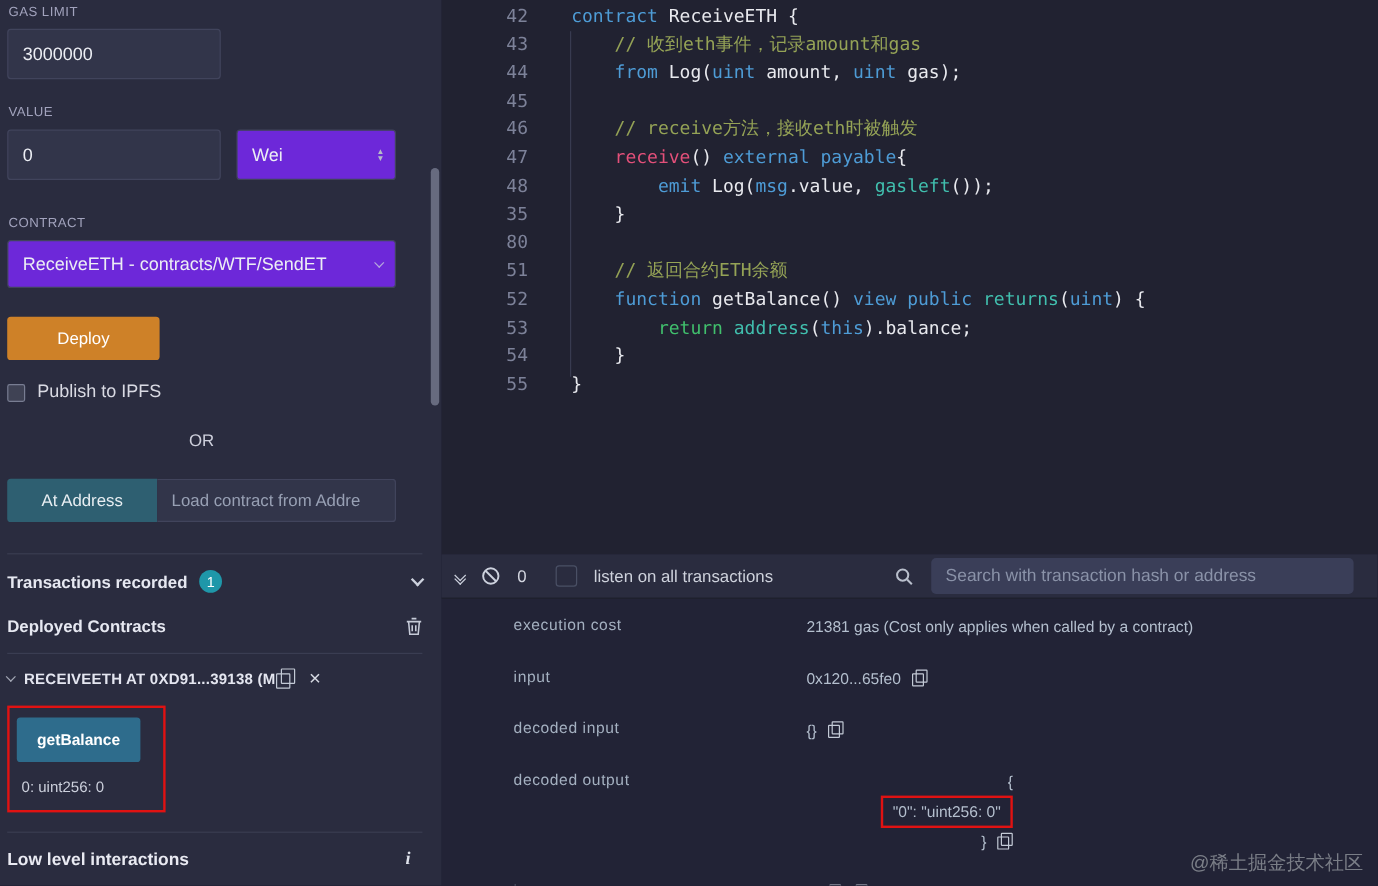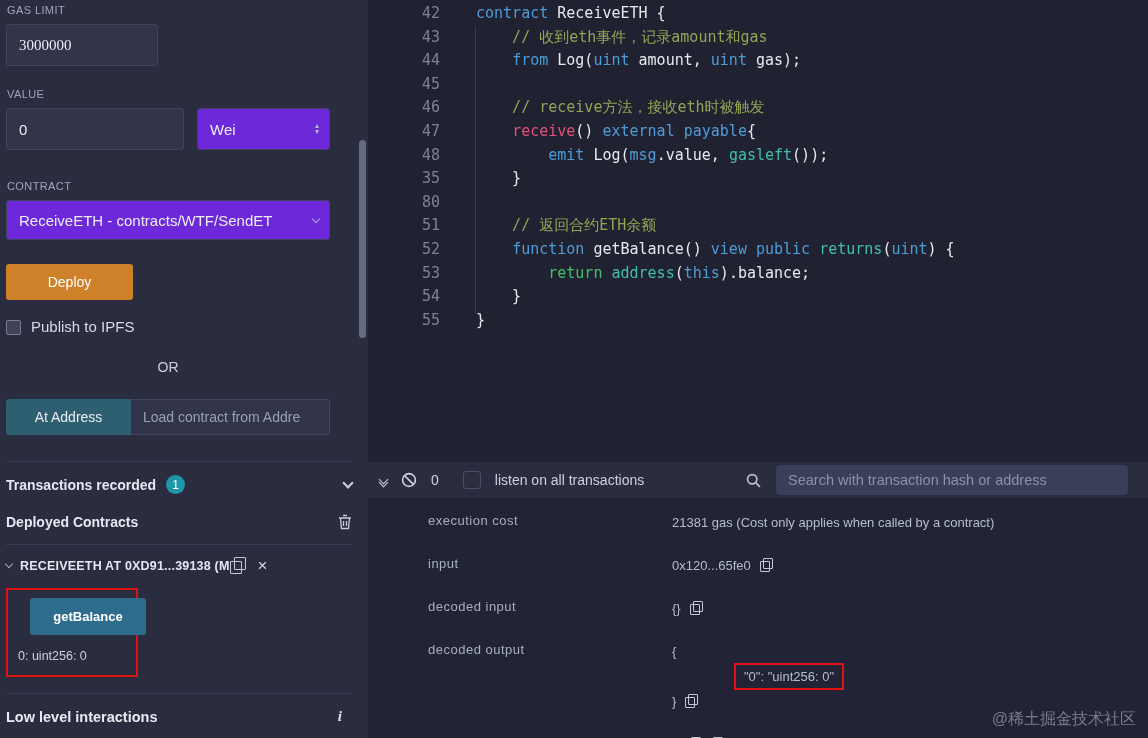--- a/index.html
+++ b/index.html
@@ -18,21 +18,21 @@
   .side-inner { padding:0 16px 0 6px; }
   .side-label { font-size:11px; color:#a2a3bd; letter-spacing:.4px; margin-left:1px; }
   .mt22 { margin-top:22px; }
   .mt30 { margin-top:30px; }
   .input {
     background:#32354a; border:1px solid #41445c; border-radius:3px;
     color:#eceef4; font-size:15px; padding:0 12px; height:42px; margin-top:8px;
     font-family:"Liberation Sans", sans-serif; outline:none;
   }
   .input::placeholder { color:#98a0b4; }
-  .gas { width:152px;font-family:Liberation Serif, serif; }
+  .gas { width:178px; }
   .value-row { display:flex; gap:13px; }
   .val { width:178px; }
   .select {
     background:#6d28d9; border:1px solid #41445c; border-radius:3px;
     height:42px; margin-top:8px; display:flex; align-items:center;
     justify-content:space-between; padding:0 10px 0 12px; font-size:15px;
     color:#eceef4; cursor:pointer;
   }
   .wei { width:133px; }
   .steppers { display:flex; flex-direction:column; font-size:8px; line-height:6px; color:#b6bac8; }
@@ -83,22 +83,22 @@
   .item-name {
     font-size:12.5px; font-weight:700; color:#e4e6f0; letter-spacing:.2px;
     white-space:nowrap; overflow:hidden; max-width:248px;
   }
   .xclose { font-size:17px; color:#d6d9e2; margin-left:12px; margin-right:10px; cursor:pointer; line-height:1; }
   .red-box {
     margin-top:14px; width:132px; border:2px solid var(--highlight_red,#e01212);
     padding:8px 0 12px 6px;
   }
   .getbalance-btn {
-    width:116px; height:37px; background:var(--call_button_blue,#2e6c8c);
-    color:#fff; font-size:13px; font-weight:600;margin-left:16px;
+    width:103px; height:37px; background:var(--call_button_blue,#2e6c8c);
+    color:#fff; font-size:13px; font-weight:600;
   }
   .gb-result { margin-top:14px; font-size:12.5px; color:#ccd0dc; padding-left:4px; }
   .lowlevel-row {
     margin-top:16px; border-top:1px solid #3a3d52; padding-top:14px;
     display:flex; align-items:center;
   }
   .lowlevel-label { font-size:14.5px; font-weight:700; color:#e9eaf2; }
   .info-ic {
     margin-left:auto; margin-right:10px; font-family:"Liberation Serif", serif;
     font-style:italic; font-weight:700; font-size:15px; color:#dfe3ec; cursor:pointer;
@@ -156,21 +156,21 @@
     padding:0 12px; font-size:14.5px; color:#dfe2ea; outline:none;
     font-family:"Liberation Sans", sans-serif;
   }
   .term-search::placeholder { color:#8a92a8; }
   .term-body {
     padding:14px 0 0 60px; font-family:Liberation Sans, sans-serif;
     font-size:13px; color:#a9b4c4; overflow:hidden;
   }
   .term-row { display:flex; margin-bottom:22px; align-items:flex-start; }
   .term-label { width:244px; flex-shrink:0; color:#a4b0c0; letter-spacing:.5px; }
-  .term-value { color:#b4bfce; }
+  .term-value { color:#b4bfce;text-align:right; }
   .term-line { line-height:19px; margin-bottom:2px; }
   .red-box-inline {
     display:inline-block; border:2px solid var(--highlight_red,#e01212);
     padding:2px 8px; margin-left:62px; color:#b4bfce;
   }
   .watermark {
     position:absolute; right:12px; bottom:8px; font-size:16px; color:#83878f;
     opacity:.9; pointer-events:none;
   }
 </style>

